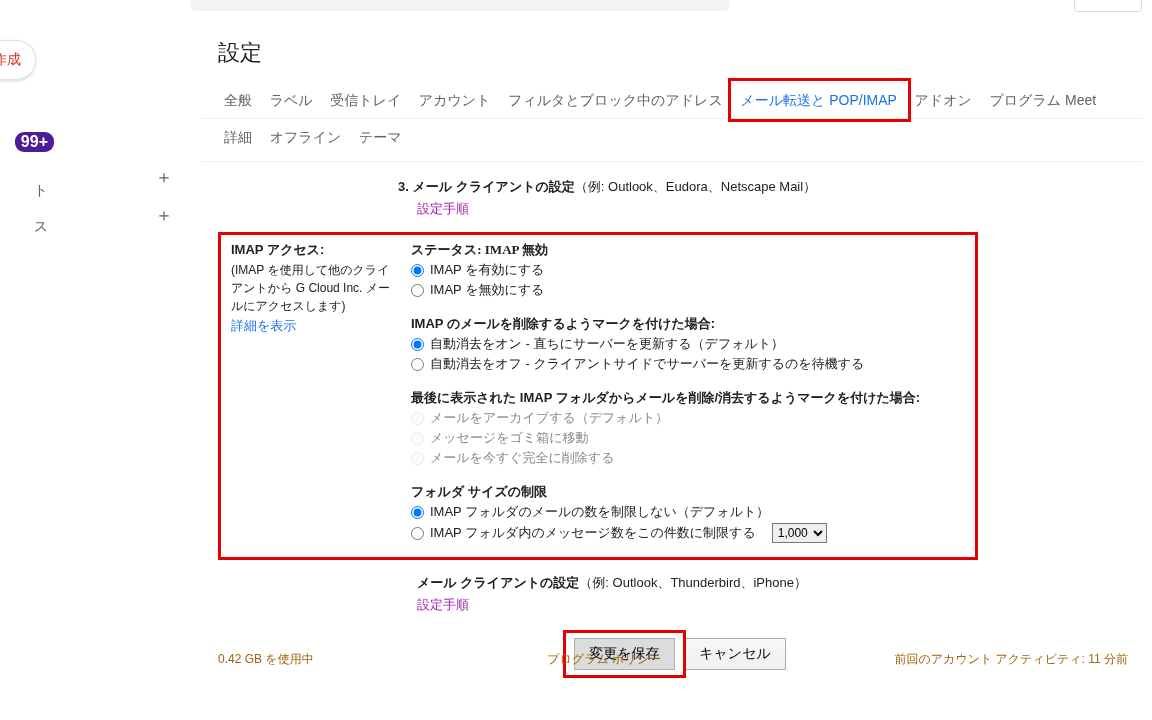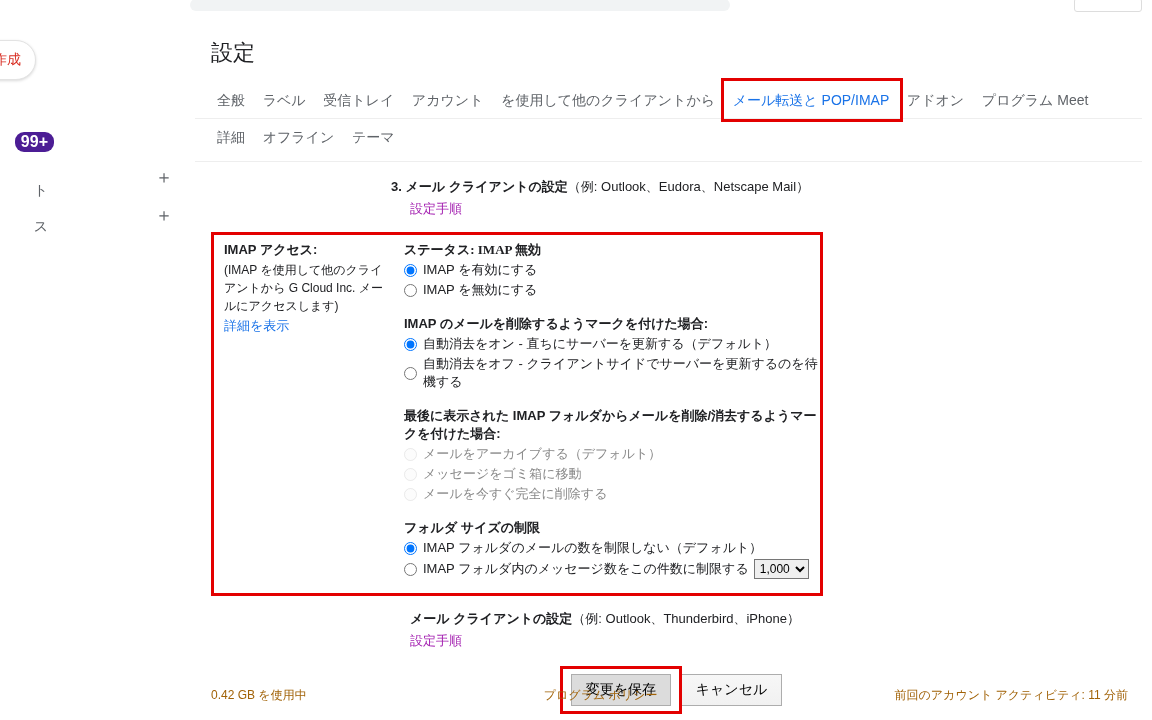--- a/index.html
+++ b/index.html
@@ -6,47 +6,47 @@
     body { font-family: "Hiragino Sans", "Helvetica Neue", Arial, sans-serif; font-size: 13px; color: #202124; width:1152px; height:720px; background:#fff; overflow:hidden; position:relative;}
     .top-blur { position:absolute; top:-2px; left:0; right:0; height:14px; display:flex; align-items:center;}
     .top-blur .searchbar{ position:absolute; left:190px; width:540px; height:12px; background:#f1f3f4; border-radius:8px;}
     .top-blur .right-badge{ position:absolute; right:10px; height:14px; width:68px; border-radius:3px; border:1px solid #ddd;}
     .top-blur .right-icons{ position:absolute; right:140px; width:40px; height:14px; border-radius:50%; }
     .small-sidebar{ position:absolute; left:-22px; top:40px; width:76px;}
     .compose-btn{ background:#fff; border:1px solid #e3e3e3; border-radius:24px; box-shadow:0 1px 3px rgba(0,0,0,0.15); padding:10px 14px; font-size:14px; color:#d93025; text-align:center; width:58px;}
     .side-item{ margin:20px 0 0 6px; display:flex; align-items:center; justify-content:space-between; font-size:14px; color:#5f6368;}
     .badge99{ background:#4c1d95; color:#fff; font-size:16px; font-weight:bold; border-radius:9px; padding:1px 6px;}
     .plus-icn{ font-size:18px; color:#5f6368; font-weight:300; position:absolute; left:155px;}
-    .main-area{ position:absolute; left:195px; right:10px; top:30px;}
+    .main-area{ position:absolute; left:202px; right:10px; top:30px;}
     .page-title{ font-size:22px; font-weight:400; padding:8px 16px 14px;}
     .tabs-wrap{ border-bottom:1px solid #eee; padding-left:16px; line-height:28px;}
     .tab{ display:inline-block; margin-right:2px; padding:4px 6px; font-size:14px; color:#5f6368; cursor:pointer;}
     .tab.active{ color:#1a73e8;}
     .tab-row2{ border-bottom:1px solid #eee; padding-left:16px; line-height:28px; padding-bottom:6px;}
     .highlight-active{ position:relative; display:inline-block;}
     .highlight-active::before{ content:""; position:absolute; left:-6px; right:-6px; top:-4px; bottom:-4px; border:3px solid #e30000; pointer-events:none;}
     .content-body{ padding:10px 0 0 16px;}
     .section3-title{ font-size:13px; font-weight:bold; margin-left:180px; margin-top:6px;}
     .section3-title .norm{ font-weight:normal;}
     .link-blue{ color:#a21caf; font-size:13px; cursor:pointer; }
     .link-indent{ margin-left:199px; margin-top:4px;}
-    .big-redbox{ border:3px solid #e30000; margin-top:14px; padding:6px 0 12px; width:612px; position:relative;}
+    .big-redbox{ border:3px solid #e30000; margin-top:14px; padding:6px 0 12px; width:760px; position:relative;}
     .two-col{ display:flex; }
     .left-desc{ width:180px; padding-left:10px; font-size:13px;}
     .left-desc .bold{ font-weight:bold;}
     .left-desc .secondary{ font-size:12px; color:#202124; margin-top:2px; line-height:1.5;}
     .left-desc .show-detail{ color:#1a73e8; cursor:pointer; margin-top:2px; display:inline-block;}
     .right-opts{ flex:1; padding-left:10px;}
     .status-line{ font-weight:bold; margin-bottom:2px;font-family:Liberation Serif, serif;}
     .radio-row{ display:flex; align-items:center; margin:2px 0; font-size:13px;}
     .radio-row input{ margin-right:6px;}
     .radio-row.disabled{ color:#888;}
     .radio-row.disabled input{ opacity:0.45;}
     .group-title{ font-weight:bold; margin-top:16px; margin-bottom:2px;}
-    .select-small{ font-size:12px; padding:1px; margin-left:5px; border:1px solid #767676;}
+    .select-small{ font-size:12px; padding:1px; margin-left:16px; border:1px solid #767676;}
     .after-box{ margin-top:14px; margin-left:199px;}
     .after-box .title2{ font-weight:bold; font-size:13px;}
     .after-box .title2 .norm{ font-weight:normal;}
     .buttons-row{ text-align:center; margin-top:24px;}
     .btn{ display:inline-block; padding:6px 14px; font-size:14px; border:1px solid #adadad; background:linear-gradient(#f7f7f7,#f1f1f1); cursor:pointer; margin:0 3px;}
     .btn.save{ background:#dcdcdc; position:relative; font-weight:500;}
     .save-hl{ display:inline-block; position:relative;}
     .save-hl::before{ content:""; position:absolute; left:-8px; right:-8px; top:-8px; bottom:-8px; border:3px solid #e30000; pointer-events:none;}
     .footer-row{ position:absolute; bottom:2px; left:0; right:10px; font-size:12px; color:#a16207; display:flex; justify-content:space-between; padding:0 4px 0 16px;}
     .plus1{ top:165px;} .plus2{ top:203px;}
@@ -76,21 +76,21 @@
 <div class="plus-icn plus2">＋</div>
 
 <div class="main-area">
   <div class="page-title">設定</div>
 
   <div class="tabs-wrap">
     <span class="tab">全般</span>
     <span class="tab">ラベル</span>
     <span class="tab">受信トレイ</span>
     <span class="tab">アカウント</span>
-    <span class="tab">を使用して他のクライアントから</span>
+    <span class="tab">フィルタとブロック中のアドレス</span>
     <span class="highlight-active"><span class="tab active">メール転送と POP/IMAP</span></span>
     <span class="tab">アドオン</span>
     <span class="tab">プログラム Meet</span>
   </div>
   <div class="tab-row2">
     <span class="tab">詳細</span>
     <span class="tab">オフライン</span>
     <span class="tab">テーマ</span>
   </div>
 

